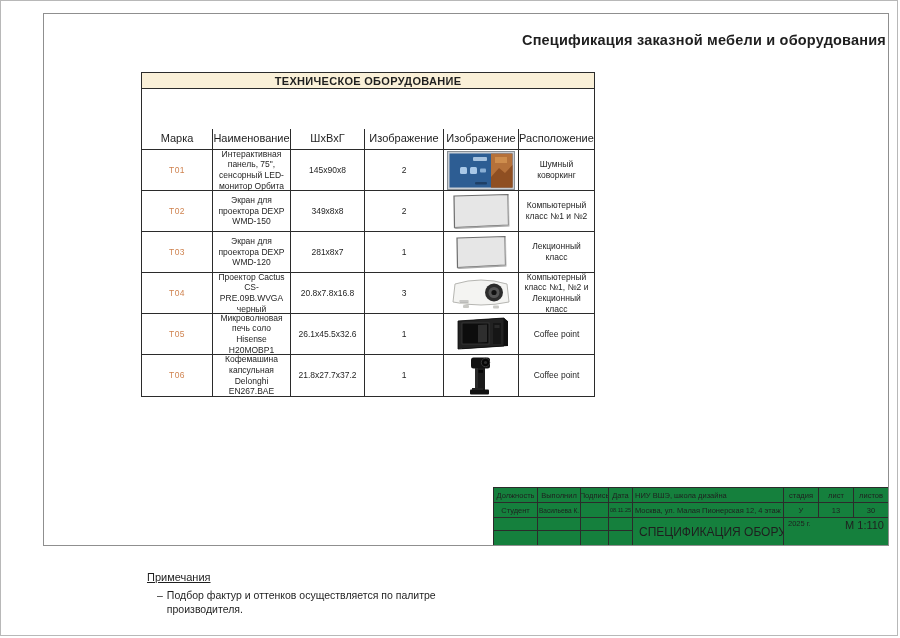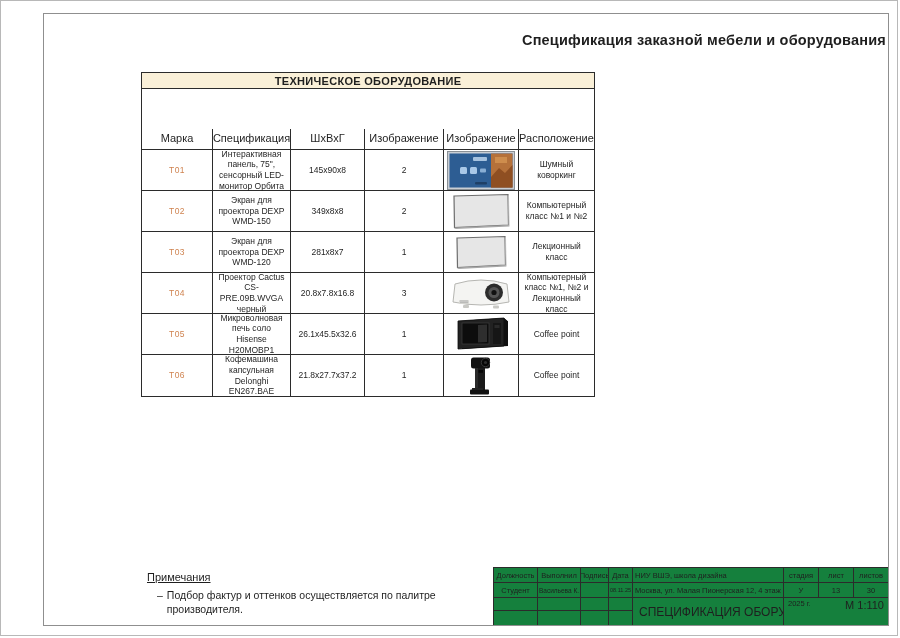--- a/index.html
+++ b/index.html
@@ -1,21 +1,21 @@
 <!DOCTYPE html>
 <html><head>
 <meta charset="utf-8">
 <style>
   * { margin:0; padding:0; box-sizing:border-box; }
   html,body { width:900px; height:638px; background:#fff; font-family:"Liberation Sans", sans-serif; color:#1f1f1f; }
   .page {
     position:relative; width:898px; height:636px; border:1px solid #b8b8b8; background:#fff; overflow:hidden;
   }
   .frame {
-    position:absolute; left:42px; top:12px; width:846px; height:613px; border:1px solid #8f8f8f; background:#fff;
+    position:absolute; left:42px; top:12px; width:846px; height:533px; border:1px solid #8f8f8f; background:#fff;
   }
   .page-title {
     position:absolute; left:455px; top:18px; width:410px; text-align:center;
     font-size:14.5px; font-weight:bold; letter-spacing:0.2px;
   }
   
   .spec-table {
     position:absolute; left:97px; top:58px; 
     width:454px; border:1px solid #2b2b2b;
     display:grid;
@@ -76,21 +76,21 @@
 
 <div class="page">
   <div class="frame">
 
     <div class="page-title">Спецификация заказной мебели и оборудования</div>
 
     <div class="spec-table">
       <div class="t-title">ТЕХНИЧЕСКОЕ ОБОРУДОВАНИЕ</div>
 
       <div class="cell head-cell">Марка</div>
-      <div class="cell head-cell">Спецификация</div>
+      <div class="cell head-cell">Наименование</div>
       <div class="cell head-cell">ШхВхГ</div>
       <div class="cell head-cell">Изображение</div>
       <div class="cell head-cell">Изображение</div>
       <div class="cell head-cell last-col">Расположение</div>
 
       <div class="cell data-cell mark">Т01</div>
       <div class="cell data-cell">Интерактивная панель, 75", сенсорный LED-монитор Орбита</div>
       <div class="cell data-cell">145х90х8</div>
       <div class="cell data-cell">2</div>
       <div class="cell data-cell img-cell">

